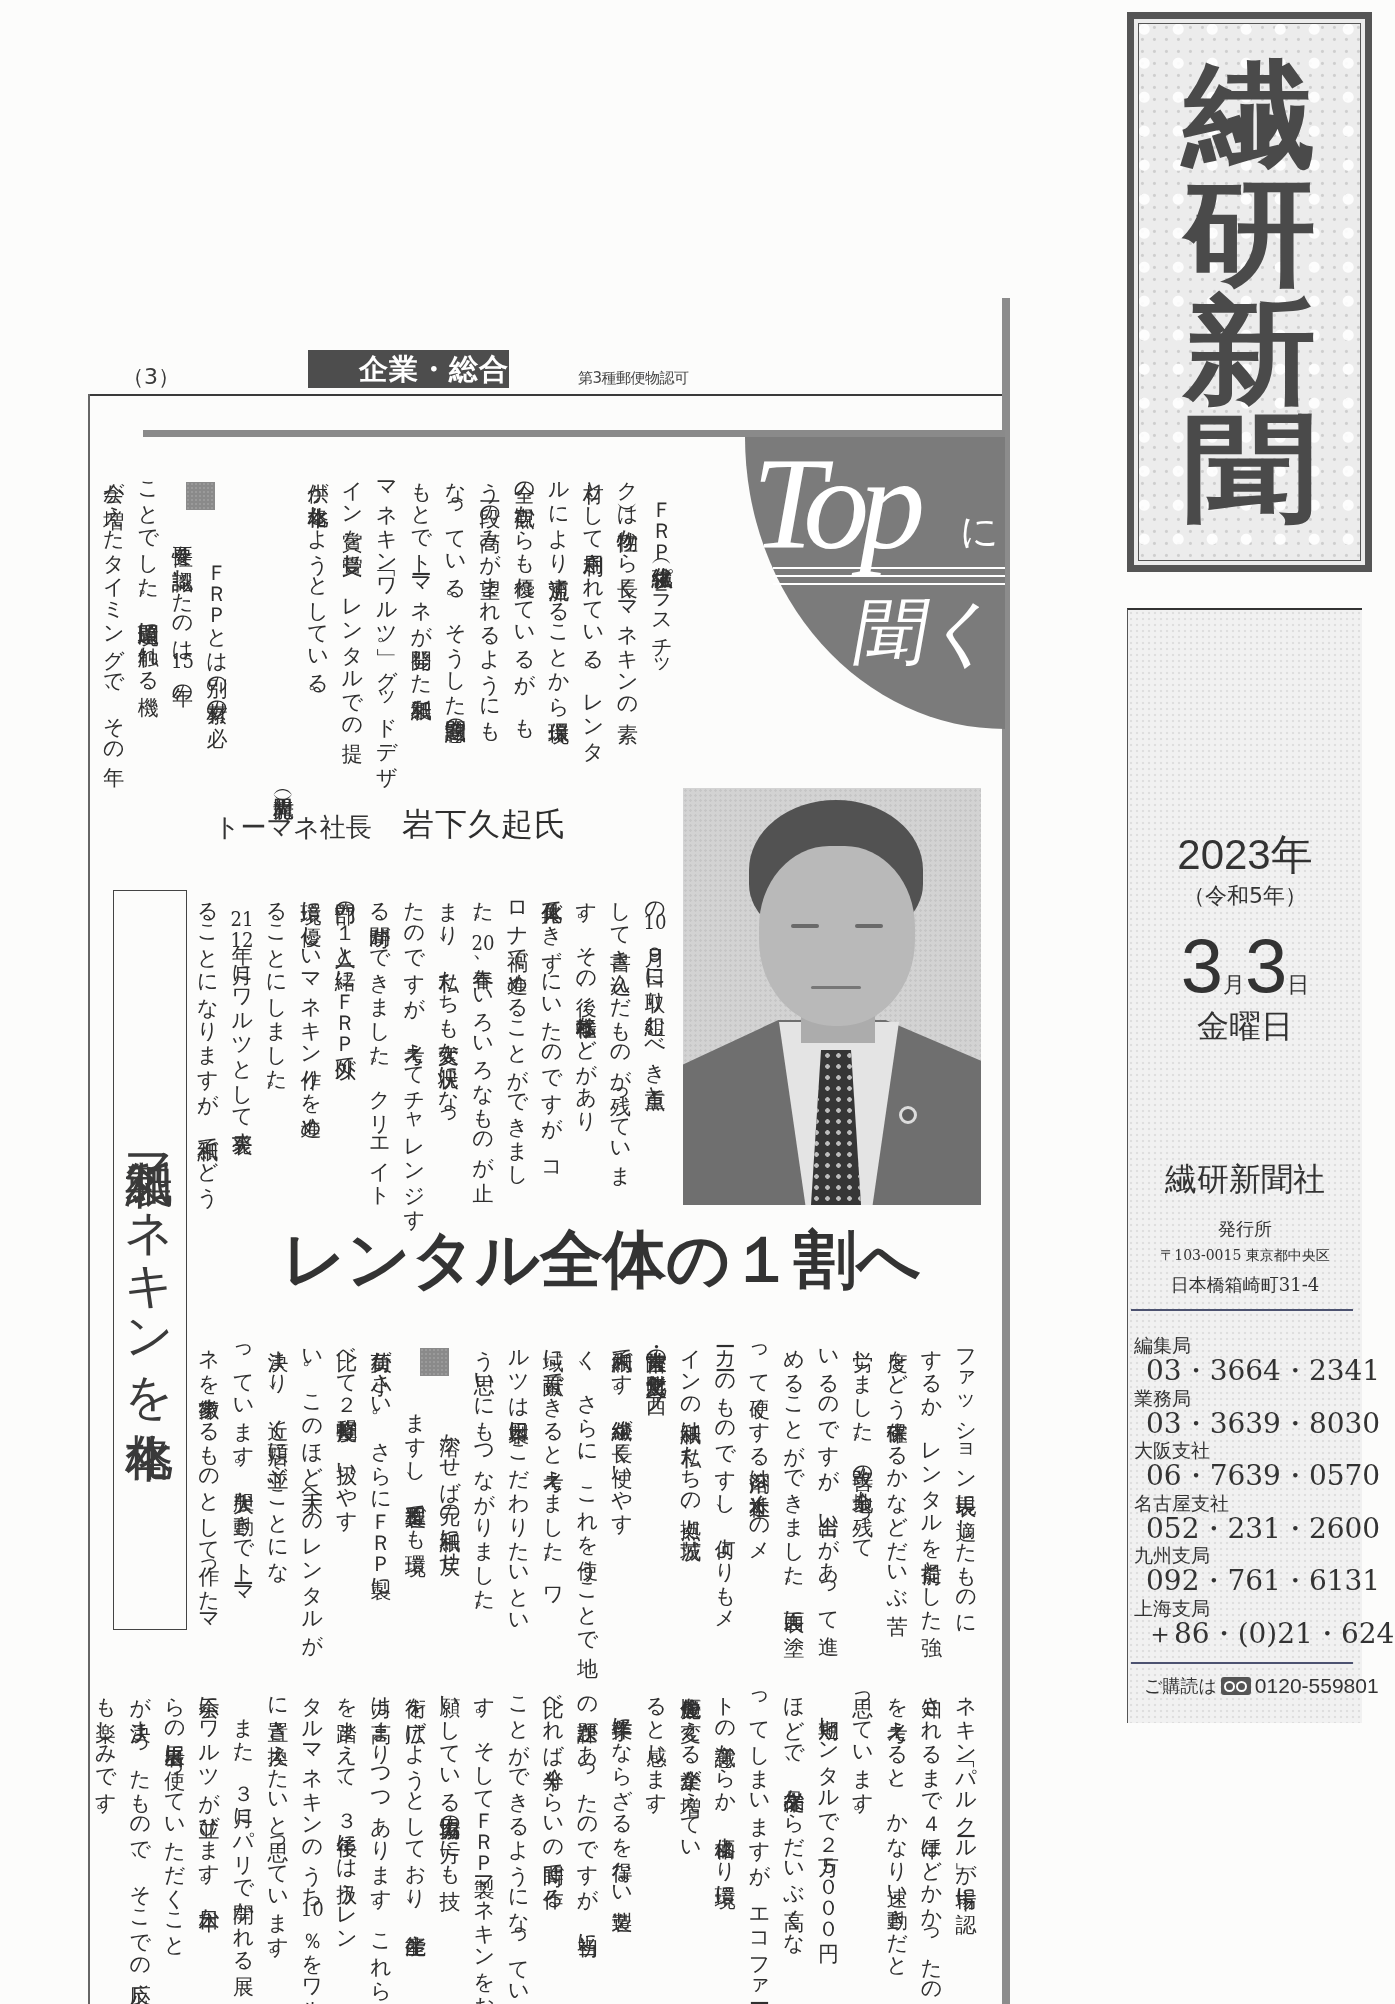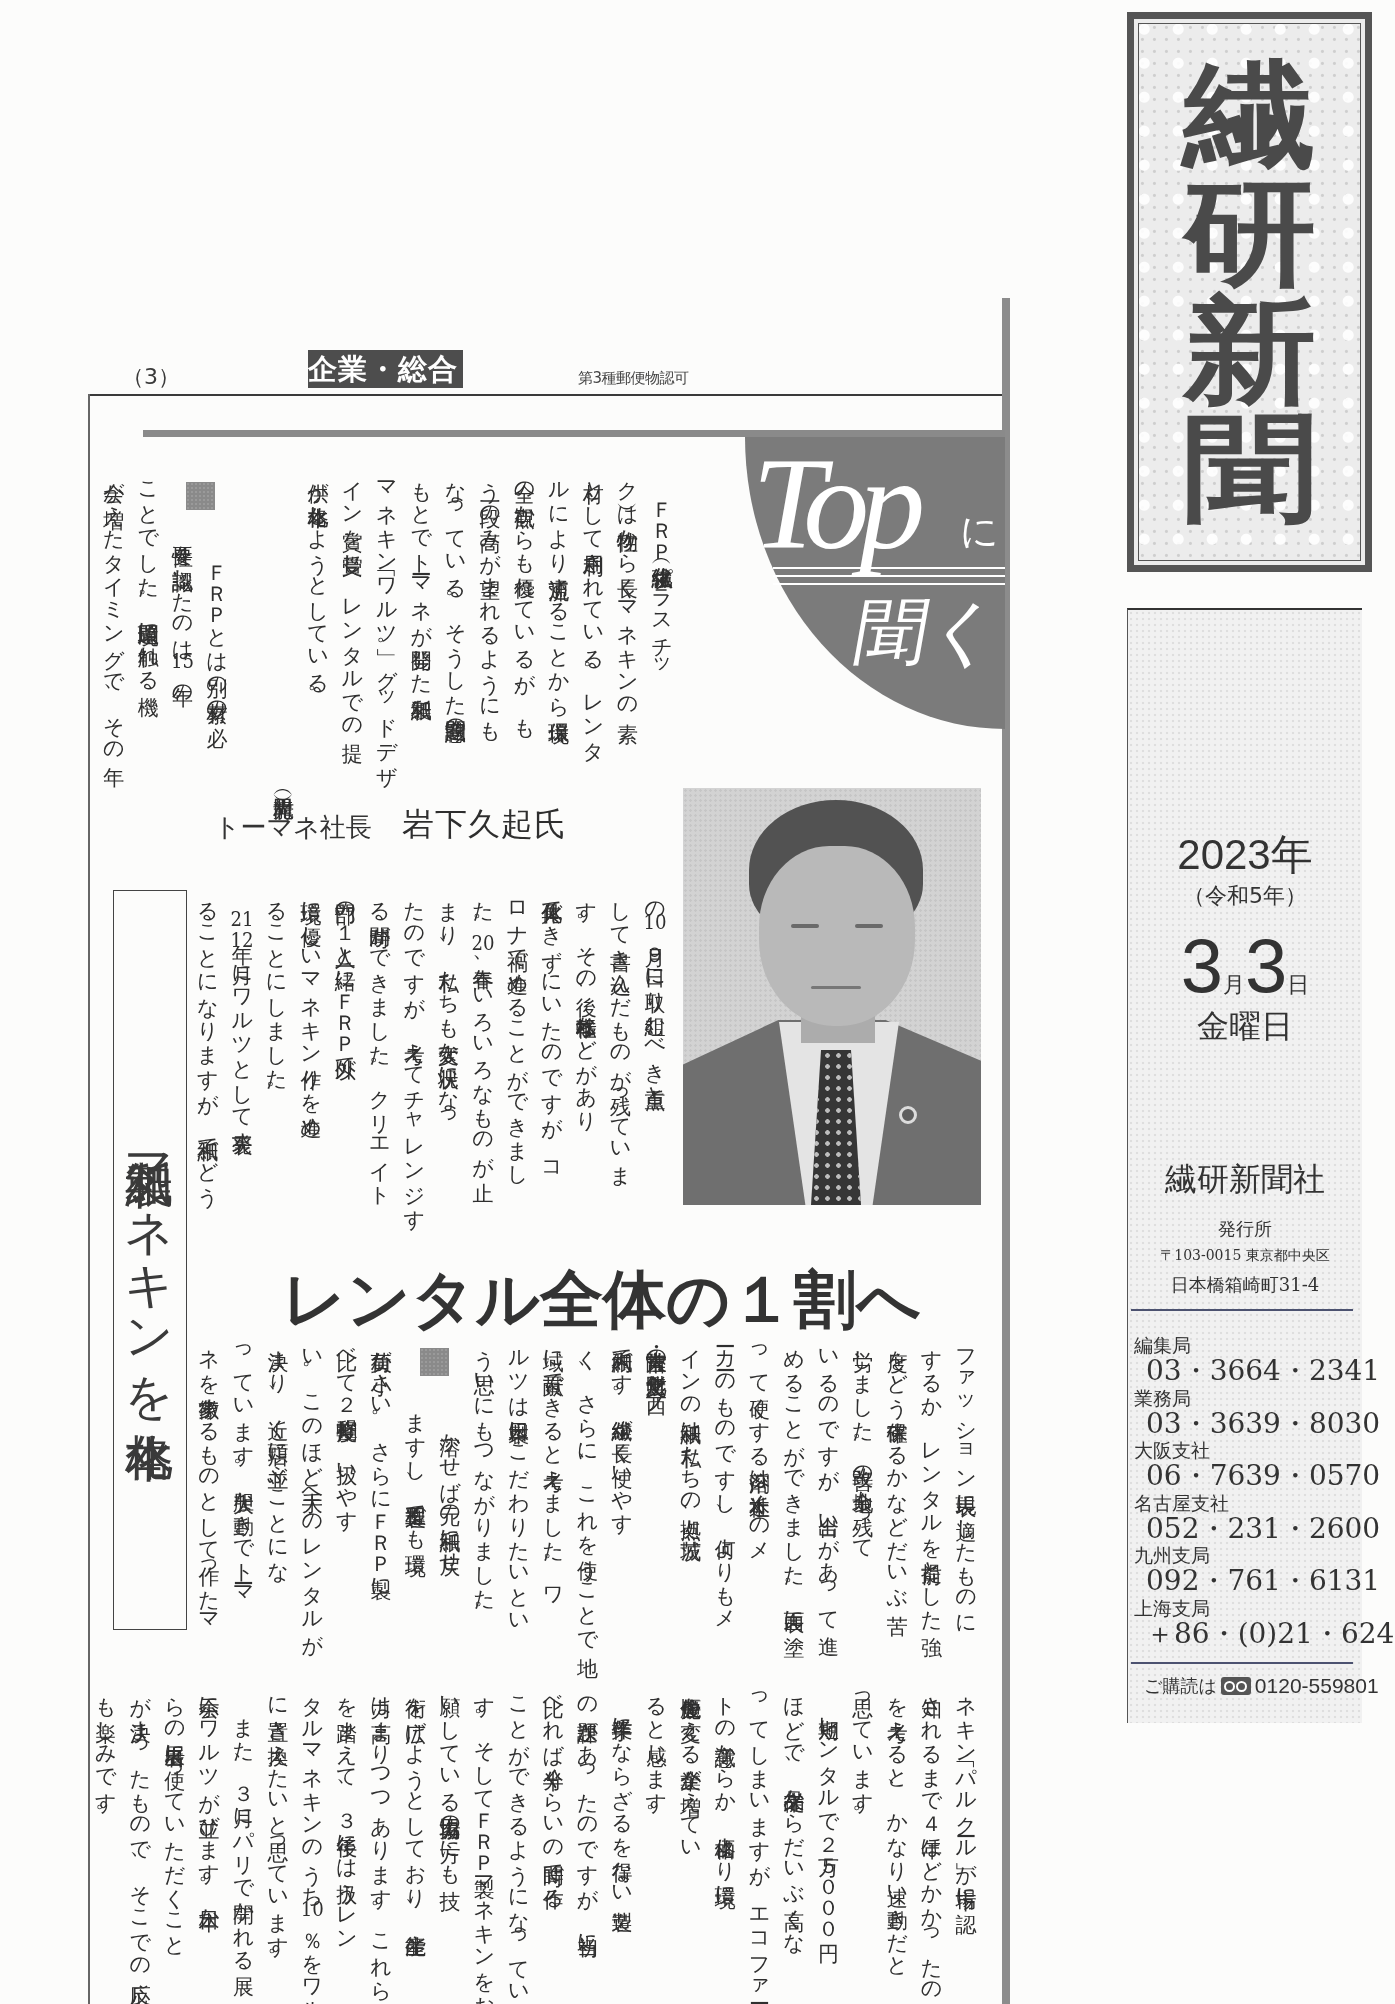--- a/index.html
+++ b/index.html
@@ -2,21 +2,21 @@
 <html><head>
 <meta charset="utf-8">
 <style>
 *{margin:0;padding:0;box-sizing:border-box;}
 html,body{width:1395px;height:2004px;}
 body{position:relative;overflow:hidden;background:#fcfcfb;color:#2f2f2f;font-family:"DejaVu Serif",serif;}
 .abs{position:absolute;}
 
 
 .page-num{left:122px;top:362px;font-family:"DejaVu Sans",sans-serif;font-size:22px;color:#3a3a3a;}
-.section-box{left:308px;top:350px;width:155px;height:38px;background:#4d4d4d;color:#fff;font-family:"DejaVu Sans",sans-serif;font-weight:bold;font-size:29px;line-height:38px;text-align:left;letter-spacing:1px;}
+.section-box{left:308px;top:350px;width:201px;height:38px;background:#4d4d4d;color:#fff;font-family:"DejaVu Sans",sans-serif;font-weight:bold;font-size:29px;line-height:38px;text-align:right;letter-spacing:1px;}
 .postal{left:578px;top:369px;font-family:"DejaVu Sans",sans-serif;font-size:15px;color:#444;letter-spacing:-0.5px;}
 
 
 .frame-top{left:88px;top:394px;width:922px;height:2px;background:#3a3a3a;}
 .frame-left{left:88px;top:394px;width:1.5px;height:1610px;background:#666;}
 .frame-right{left:1002px;top:298px;width:8px;height:1706px;background:#8c8c8c;}
 .gray-rule{left:143px;top:430px;width:862px;height:7px;background:#8a8a8a;}
 
 
 .logo-bg{left:745px;top:437px;width:260px;height:292px;background:#7b7b7b;border-bottom-left-radius:100% 100%;}
@@ -45,21 +45,21 @@
 .face{left:76px;top:58px;width:156px;height:180px;background:#b9b9b9;border-radius:45% 45% 48% 48%;}
 .eye{top:136px;width:28px;height:4px;background:#6a6a6a;border-radius:2px;}
 .mouth{left:128px;top:198px;width:50px;height:3px;background:#777;border-radius:2px;}
 .neck{left:118px;top:215px;width:74px;height:40px;background:#acacac;}
 .suit{left:0;top:232px;width:298px;height:185px;background:#6f6f6f;clip-path:polygon(0 24%,32% 0,68% 0,100% 22%,100% 100%,0 100%);}
 .shirt{left:96px;top:234px;width:120px;height:183px;background:#e4e4e4;clip-path:polygon(0 0,100% 0,78% 100%,22% 100%);}
 .tie{left:128px;top:262px;width:50px;height:155px;background:#363636;background-image:radial-gradient(circle,#bdbdbd 0 2px,transparent 2.6px);background-size:11px 11px;clip-path:polygon(20% 0,80% 0,100% 100%,0 100%);}
 .pin{left:216px;top:318px;width:18px;height:18px;border:3px solid #dcdcdc;border-radius:50%;background:#5e5e5e;}
 
 
-.headline{left:282px;top:1228px;font-family:"DejaVu Serif",serif;font-weight:bold;font-size:63px;line-height:1;white-space:nowrap;color:#333;margin-top:40px;}
+.headline{left:282px;top:1228px;font-family:"DejaVu Serif",serif;font-weight:bold;font-size:63px;line-height:1;white-space:nowrap;color:#333;}
 .sub-box{left:113px;top:890px;width:74px;height:740px;border:1.5px solid #444;display:flex;align-items:center;justify-content:center;}
 .sub-text{writing-mode:vertical-rl;font-family:"DejaVu Sans",sans-serif;font-weight:300;font-size:48px;line-height:1;color:#3a3a3a;white-space:nowrap;}
 
 
 .masthead{left:1127px;top:12px;width:245px;height:560px;border:7px solid #555;background:#ececec;background-image:radial-gradient(circle at 30% 30%,rgba(255,255,255,.9) 0 5px,transparent 6px),radial-gradient(circle at 70% 70%,rgba(150,150,150,.35) 0 1px,transparent 2px);background-size:34px 34px,12px 12px;}
 .masthead-inner{position:absolute;left:4px;top:4px;right:4px;bottom:4px;border:1.5px solid #555;display:flex;flex-direction:column;align-items:center;justify-content:center;}
 .mast-char{font-family:"DejaVu Sans",sans-serif;font-weight:bold;font-size:116px;line-height:118px;color:#4a4a4a;transform:scaleX(1.15);}
 
 
 .info{left:1127px;top:608px;width:235px;height:1115px;border-top:2px solid #333;border-left:1.5px solid #555;background:#f1f1f1;background-image:radial-gradient(circle,#dedede 0 1px,transparent 1.6px);background-size:6px 6px;}

